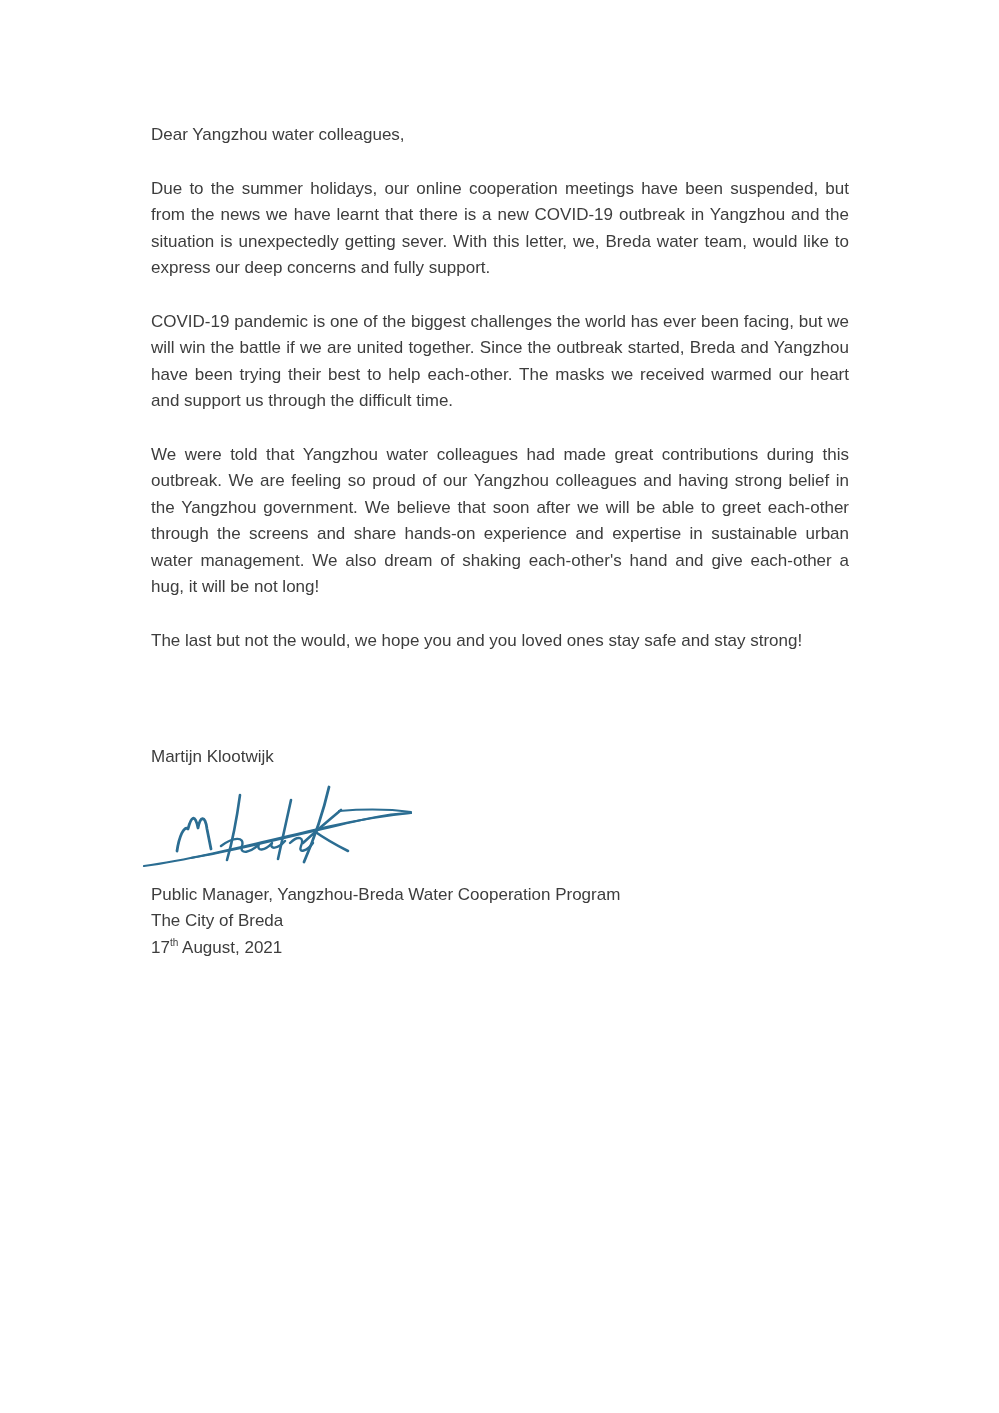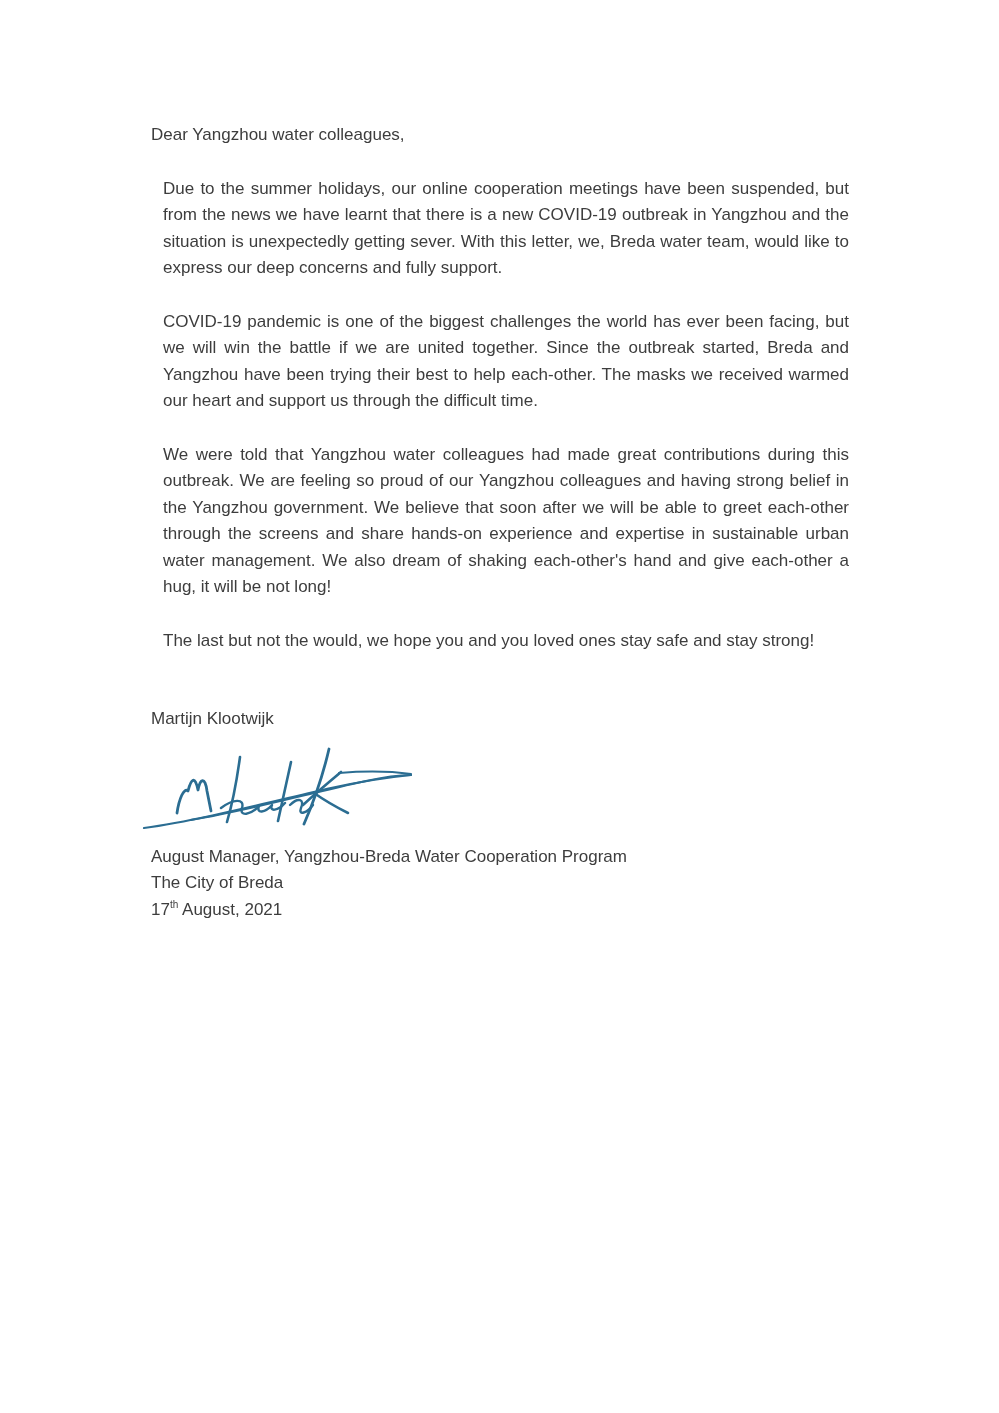--- a/index.html
+++ b/index.html
@@ -28,24 +28,23 @@
   }
   .greeting {
     font-size: 17px;
     line-height: 26.5px;
   }
   .para {
     margin-top: 27px;
     font-size: 17px;
     line-height: 26.5px;
     text-align: justify;
-    margin-left: 12px;
   }
   .sig-name {
-    margin-top: 52px;
+    margin-top: 90px;
     font-size: 17px;
     line-height: 26.5px;
   }
   .sig-image {
     margin-top: 4px;
     margin-left: -10px;
     width: 280px;
     height: 95px;
     display: block;
   }
@@ -126,21 +125,21 @@
       <path d="M 149 68 C 157 60, 164 62, 160 71 C 157 79, 166 76, 172 68" stroke-width="2.4"></path>
 
       <path d="M 188 12 C 182 38, 173 64, 163 87" stroke-width="2.8"></path>
       <path d="M 162 68 C 175 56, 188 45, 200 35" stroke-width="2.6"></path>
       <path d="M 173 56 C 183 63, 195 70, 207 76" stroke-width="2.6"></path>
 
       <path d="M 198 36 C 222 34, 248 34, 270 37" stroke-width="2"></path>
     </svg>
 
     <div class="titles">
-      <div class="title-line">August Manager, Yangzhou-Breda Water Cooperation Program</div>
+      <div class="title-line">Public Manager, Yangzhou-Breda Water Cooperation Program</div>
       <div class="title-line">The City of Breda</div>
     </div>
 
     <div class="date-line"><span>17</span><sup>th</sup><span> August, 2021</span></div>
 
   </div>
 
 
 </div>
 

